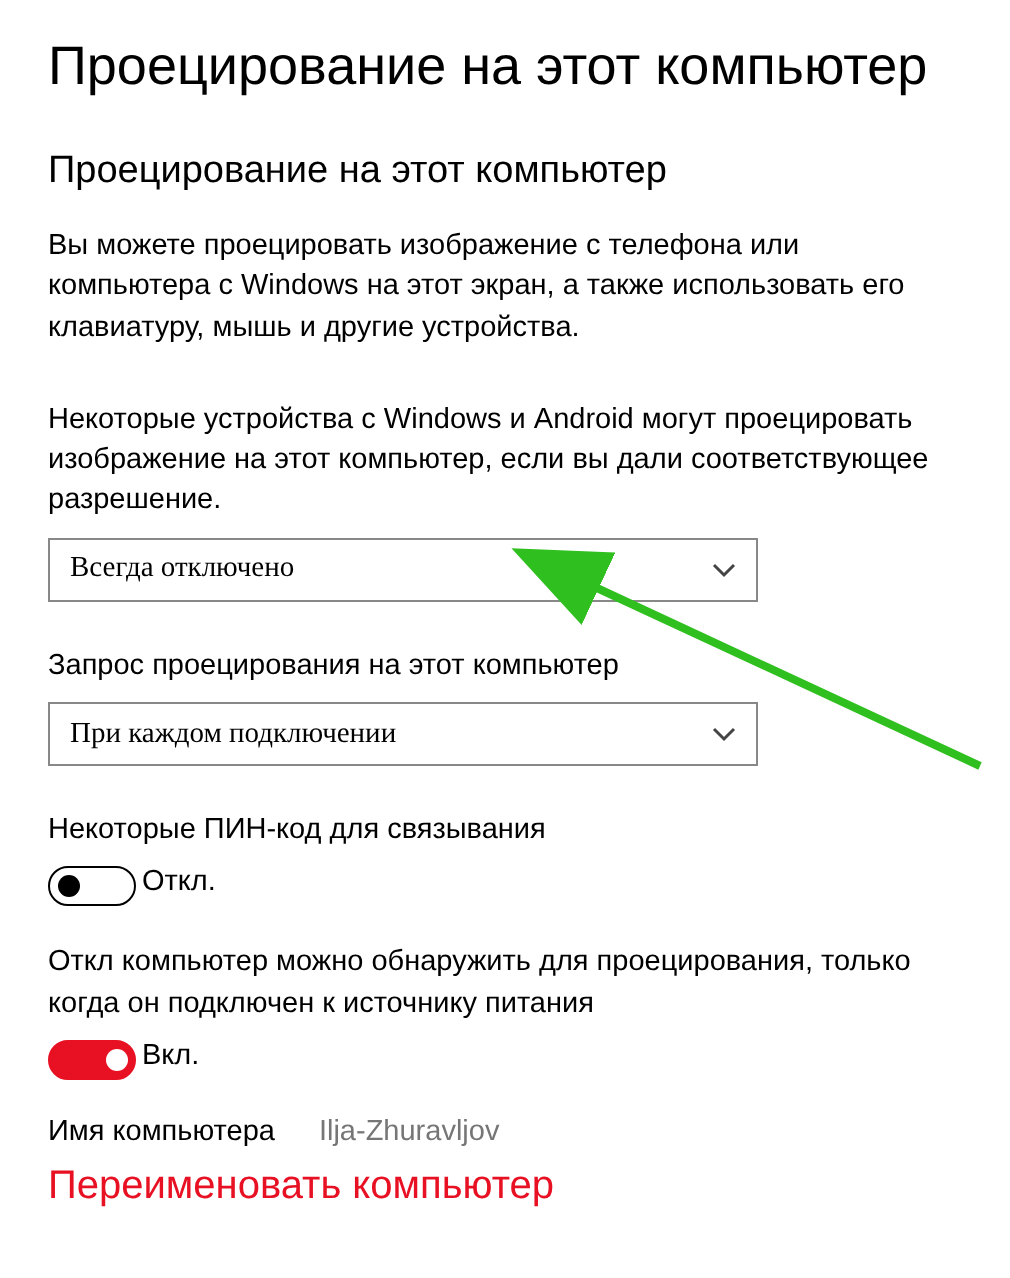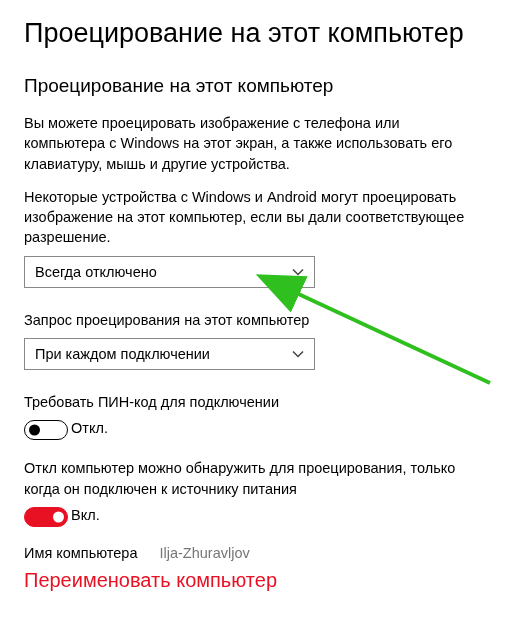--- a/index.html
+++ b/index.html
@@ -26,41 +26,42 @@
     .section-title {
       font-size: 19px;
       font-weight: 400;
       color: #000;
       margin-bottom: 16px;
     }
     .description {
       font-size: 14.5px;
       color: #000;
       line-height: 1.4;
-      margin-bottom: 13px;
+      margin-bottom: 26px;
     }
     .label {
       font-size: 14.5px;
       color: #000;
       line-height: 1.4;
       margin-bottom: 8px;
     }
     .dropdown {
-      width: 291px;
+      width: 355px;
       height: 32px;
       border: 1px solid #888;
       background: #fff;
       display: flex;
       align-items: center;
       justify-content: space-between;
       padding: 0 10px;
       font-size: 14.5px;
       color: #000;
       margin-bottom: 22px;
       cursor: pointer;
+      font-family: Liberation Serif, serif;
     }
     .dropdown .chevron {
       width: 12px;
       height: 12px;
       display: inline-flex;
       align-items: center;
       justify-content: center;
     }
     .dropdown .chevron svg {
       width: 12px;
@@ -167,21 +168,21 @@
 
 <div class="dropdown">
   <span>При каждом подключении</span>
   <span class="chevron">
     <svg viewBox="0 0 12 8">
         <polyline points="1,1.5 6,6.5 11,1.5"></polyline>
       </svg>
   </span>
 </div>
 
-<p class="label">Требовать ПИН-код для подключении</p>
+<p class="label">Некоторые ПИН-код для связывания</p>
 
 <div class="toggle-row">
   <div class="toggle off">
     <div class="knob"></div>
   </div>
   <span class="toggle-label">Откл.</span>
 </div>
 
 <p class="label">Откл компьютер можно обнаружить для проецирования, только когда он подключен к источнику питания</p>
 

